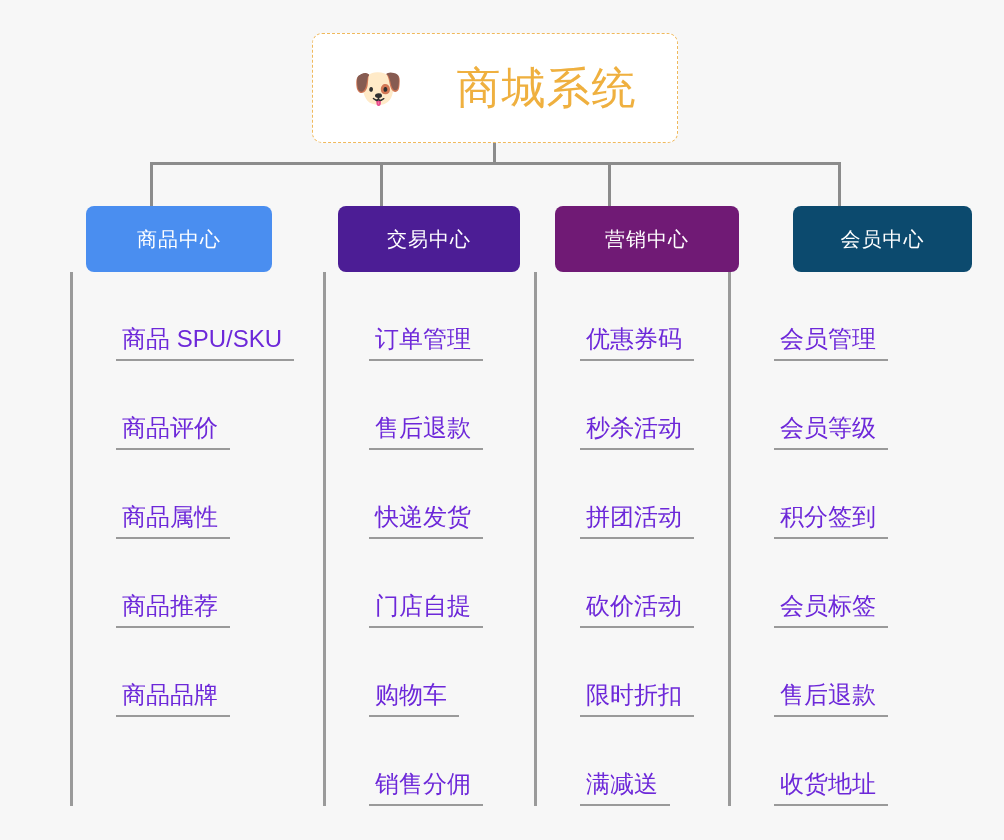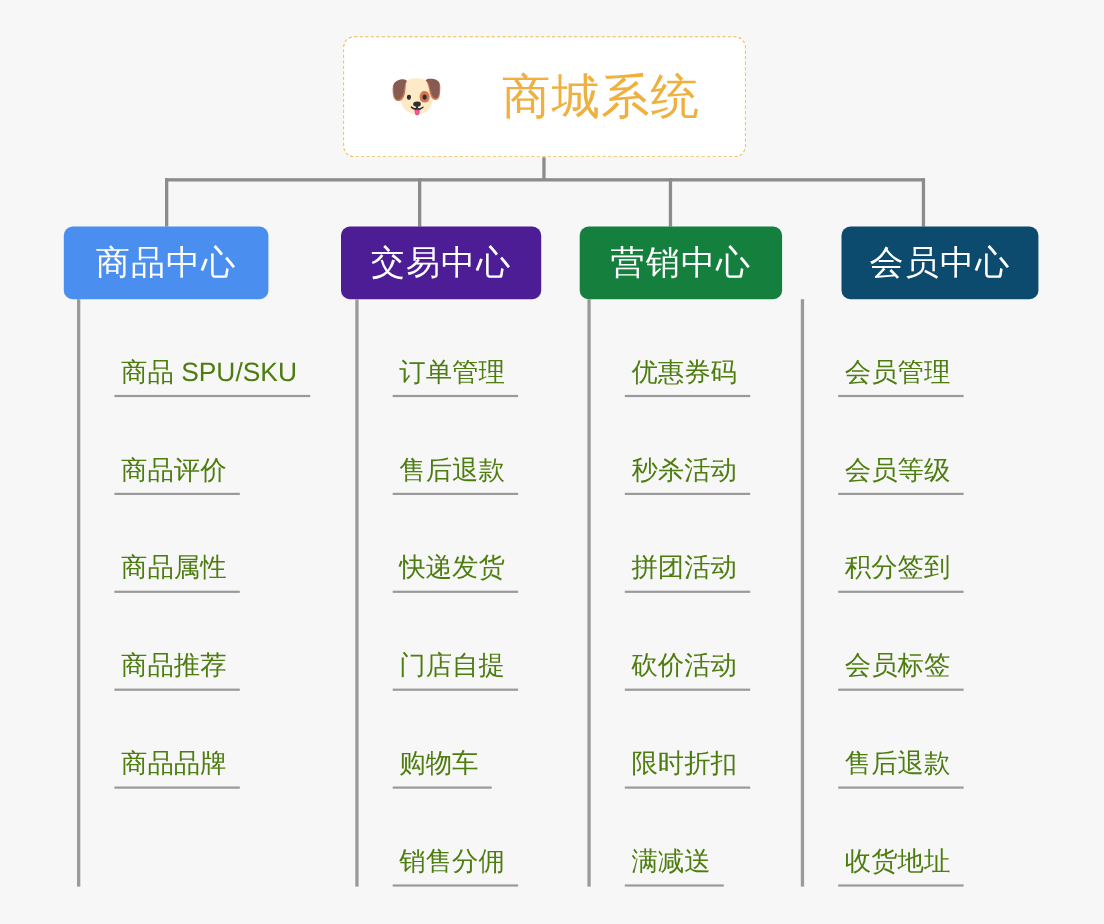--- a/index.html
+++ b/index.html
@@ -71,23 +71,24 @@
   .cat-box {
     position: absolute;
     top: 206px;
     height: 66px;
     box-sizing: border-box;
     border-radius: 8px;
     display: flex;
     align-items: center;
     justify-content: center;
     color: #ffffff;
-    font-size: 31px;
+    font-size: 20px;
     letter-spacing: 1px;
     white-space: nowrap;
+    margin-left: 28px;
   }
 
   
   .branch {
     position: absolute;
     top: 272px;
   }
   .branch-spine {
     position: absolute;
     left: 0;
@@ -99,25 +100,26 @@
     position: relative;
     height: 89px;
     box-sizing: border-box;
     display: flex;
     align-items: flex-end;
     padding-left: 34px;
   }
   .leaf-label {
     position: relative;
     font-size: 24px;
-    color: #4d7c0f;
+    color: #6d28d9;
     white-space: nowrap;
     padding: 0 12px 7px 6px;
     border-bottom: 2px solid #9a9a9a;
     line-height: 1.1;
+    margin-left: 12px;
   }
 </style>
 </head>
 <body style="background: rgb(247, 247, 247);">
 
 <div id="mindmap">
 
   <div class="root-node" style="background: rgb(255, 255, 255); border-color: rgb(240, 185, 92);">
     <span class="root-icon">🐶</span>
     <span class="root-title" style="color: rgb(239, 176, 63);">商城系统</span>
@@ -170,21 +172,21 @@
       <span class="leaf-label">门店自提</span>
     </div>
     <div class="leaf">
       <span class="leaf-label">购物车</span>
     </div>
     <div class="leaf">
       <span class="leaf-label">销售分佣</span>
     </div>
   </div>
 
-  <div class="cat-box" style="left: 527px; width: 184px; background: #15803d;">
+  <div class="cat-box" style="left: 527px; width: 184px; background: #701a75;">
     <span>营销中心</span>
   </div>
   <div class="branch" style="left:534px;">
     <div class="branch-spine" style="height:534px;"></div>
     <div class="leaf">
       <span class="leaf-label">优惠券码</span>
     </div>
     <div class="leaf">
       <span class="leaf-label">秒杀活动</span>
     </div>

